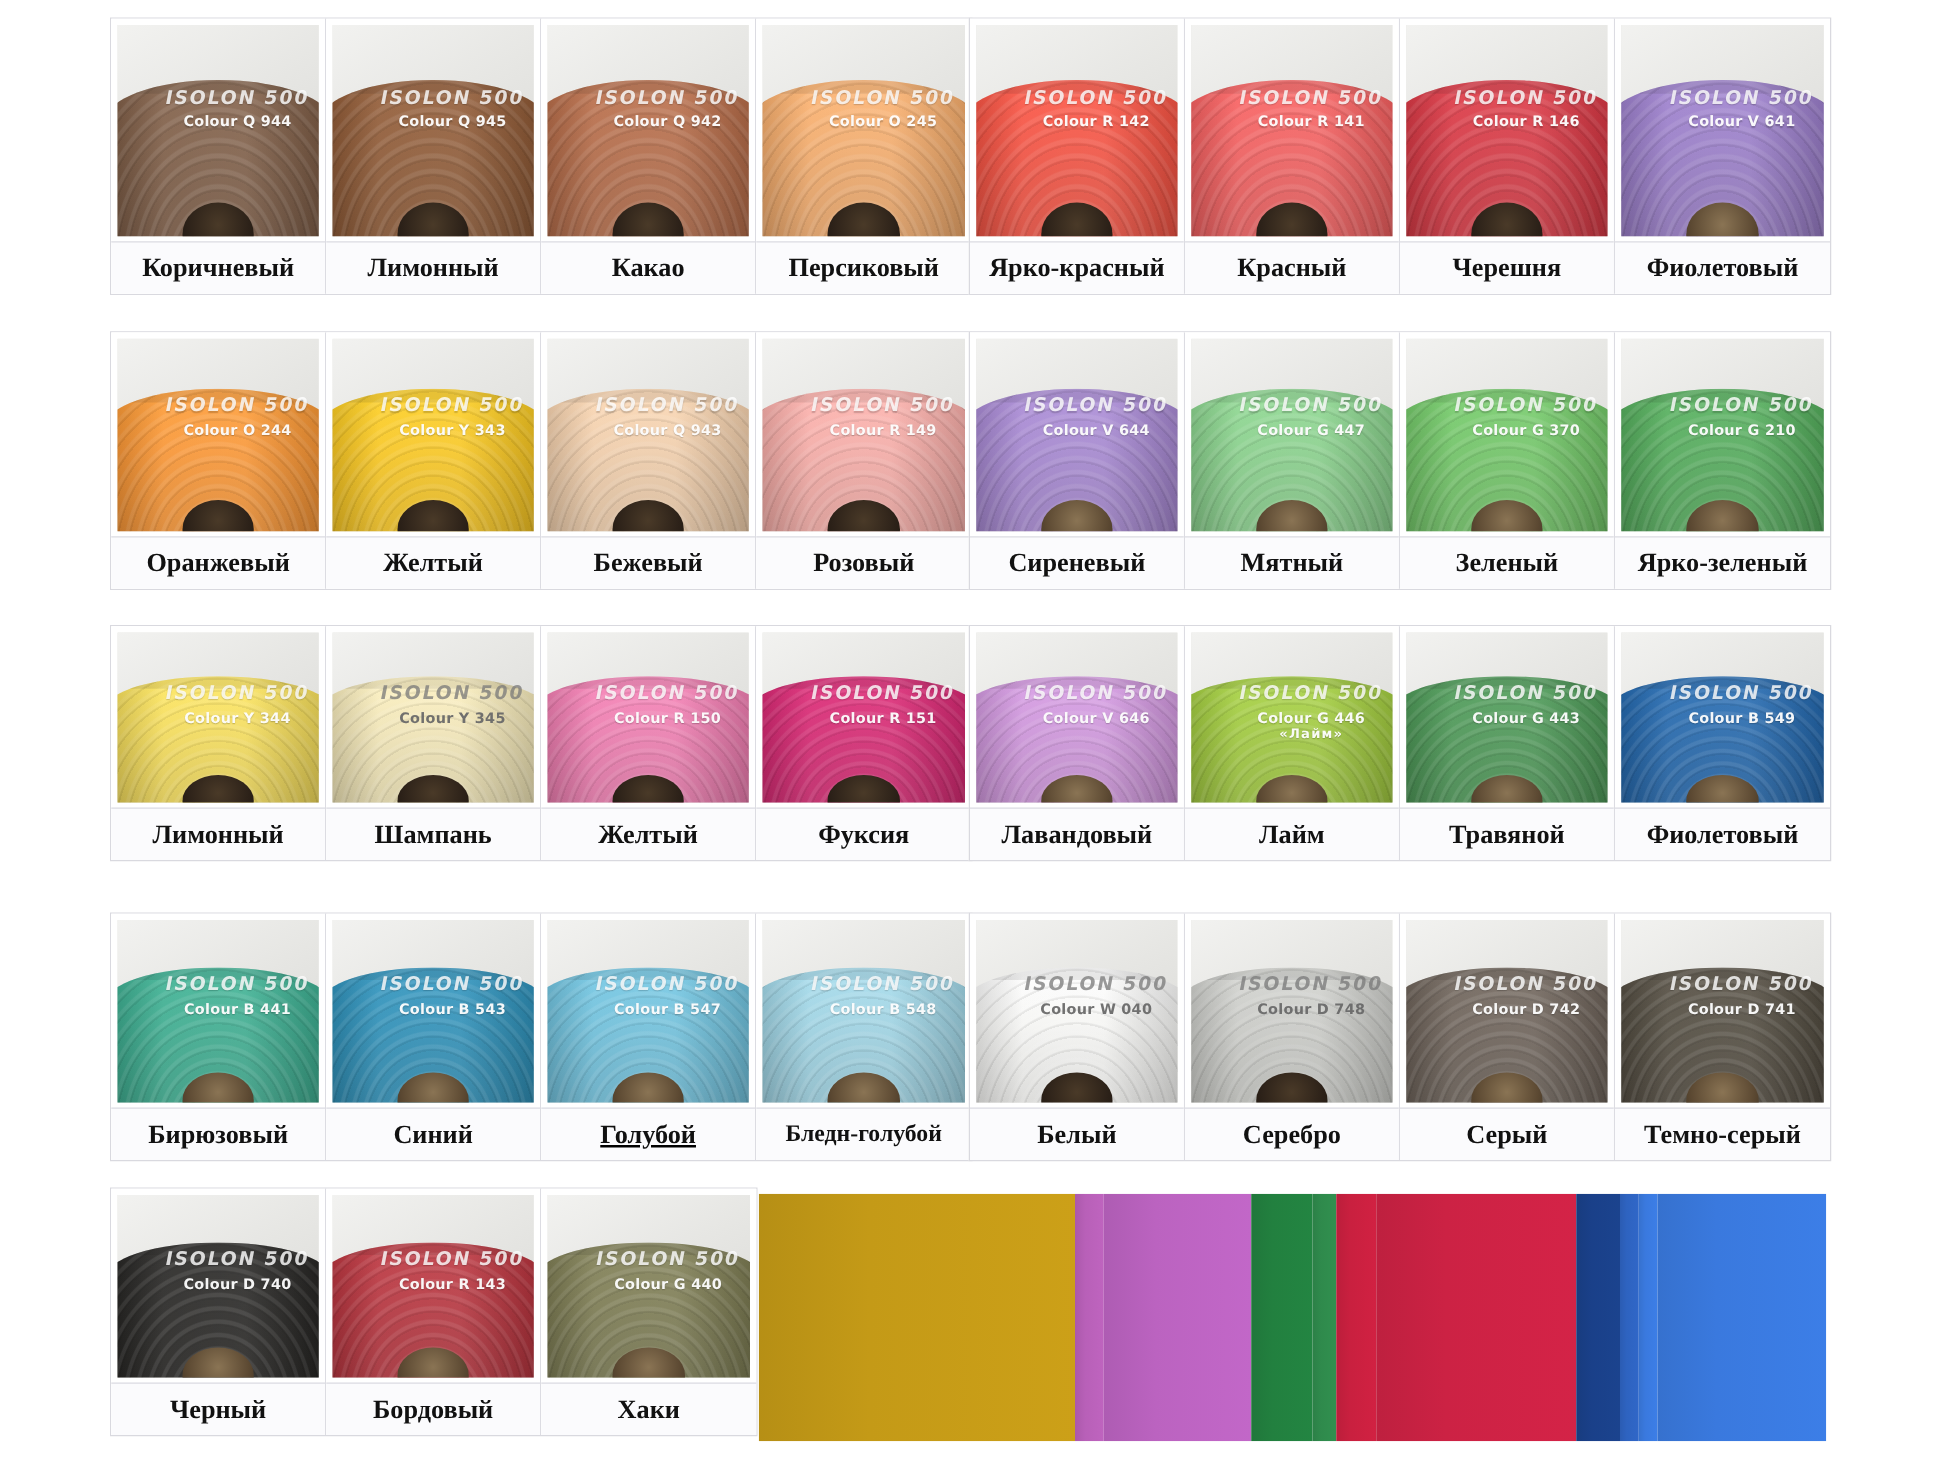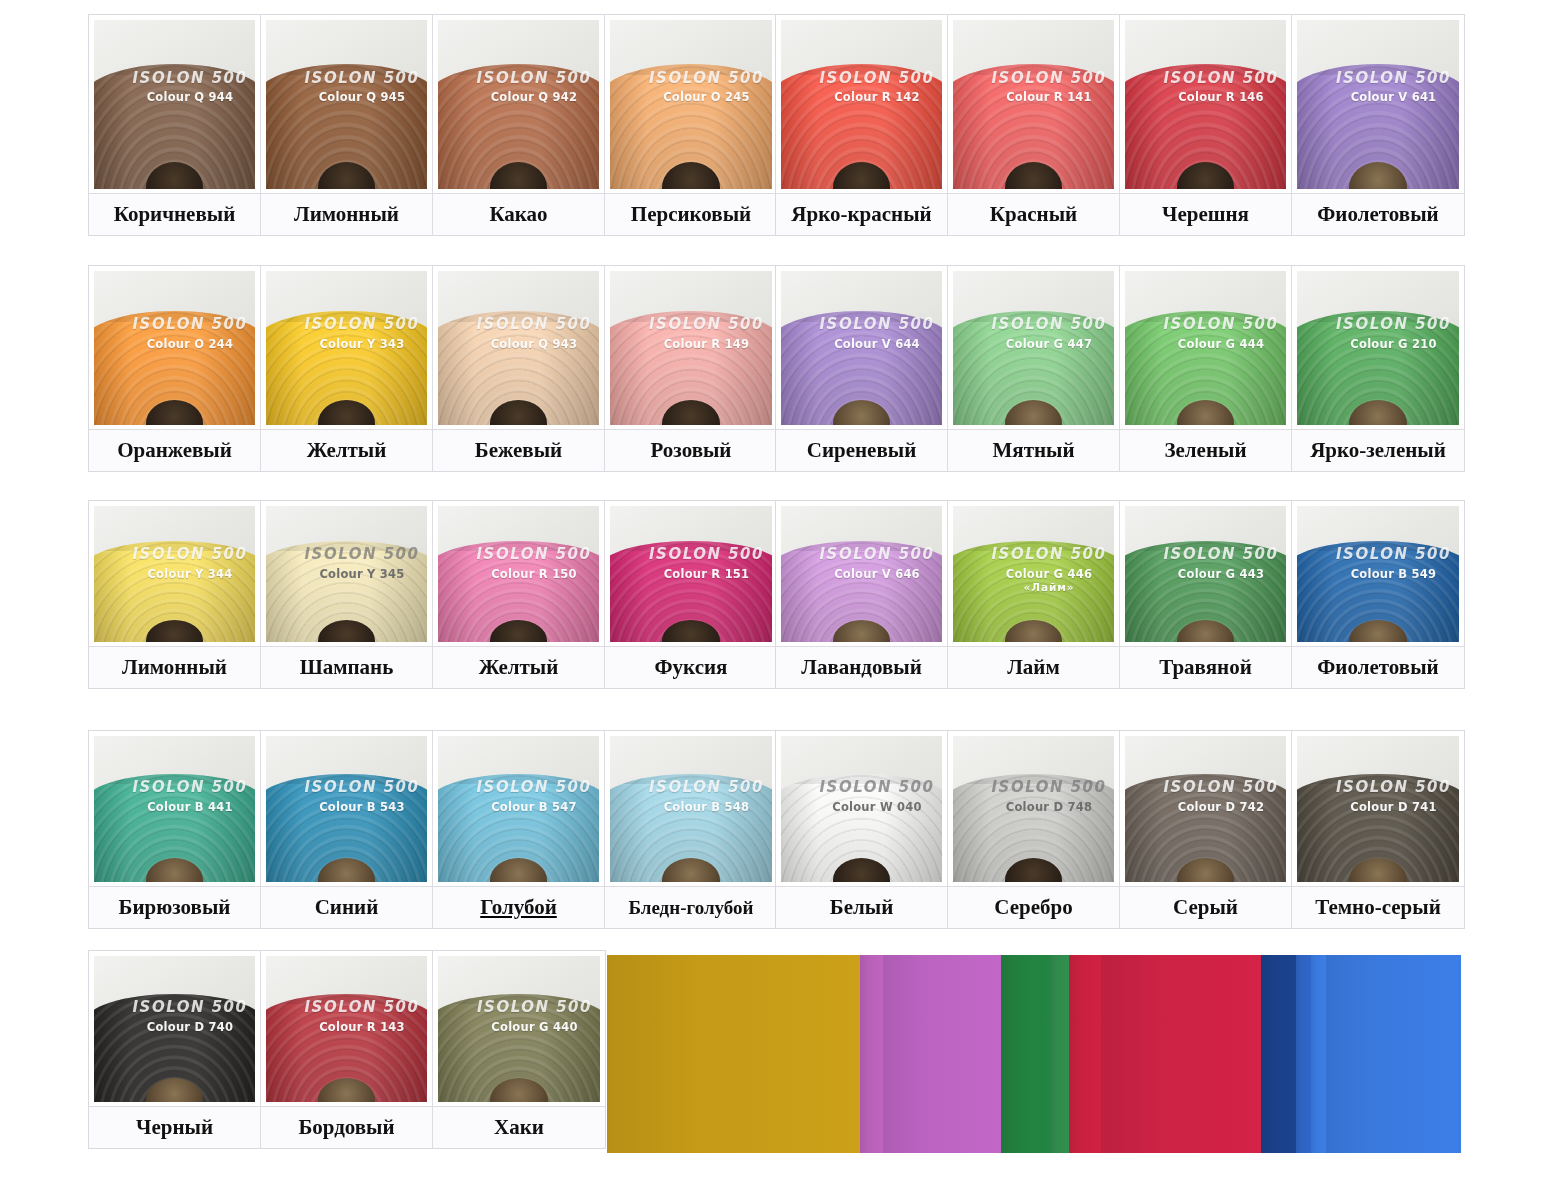--- a/index.html
+++ b/index.html
@@ -474,21 +474,21 @@
               <div class="wall"></div>
               <div class="roll">
                 <div class="base" style="background: linear-gradient(rgb(116, 205, 105) 0%, rgb(109, 193, 99) 42%, rgb(96, 170, 87) 100%);"></div>
                 <div class="toplip"></div>
                 <div class="rings"></div>
                 <div class="shade"></div>
                 <div class="core light"></div>
               </div>
               <div class="brand">
                 <span class="logo">ISOLON 500</span>
-                <span class="code">Colour G 444</span>
+                <span class="code">Colour G 370</span>
               </div>
             </div>
           </div>
           <div class="label-cell" style="height: 42px;">
             <span>Зеленый</span>
           </div>
         </div>
         <div class="card" style="width: 172px;">
           <div class="photo-cell" style="height: 163px;">
             <div class="photo">

